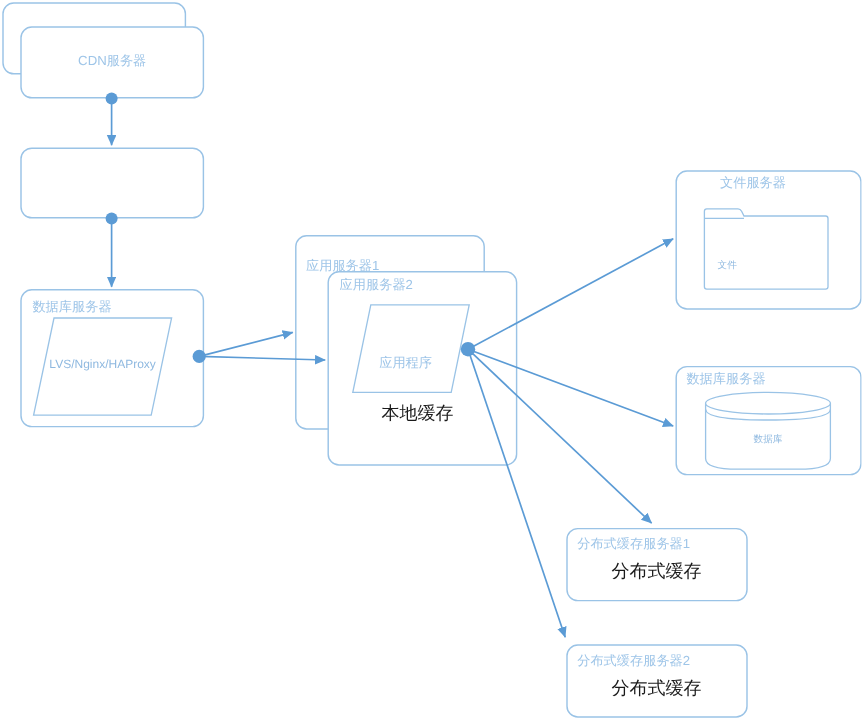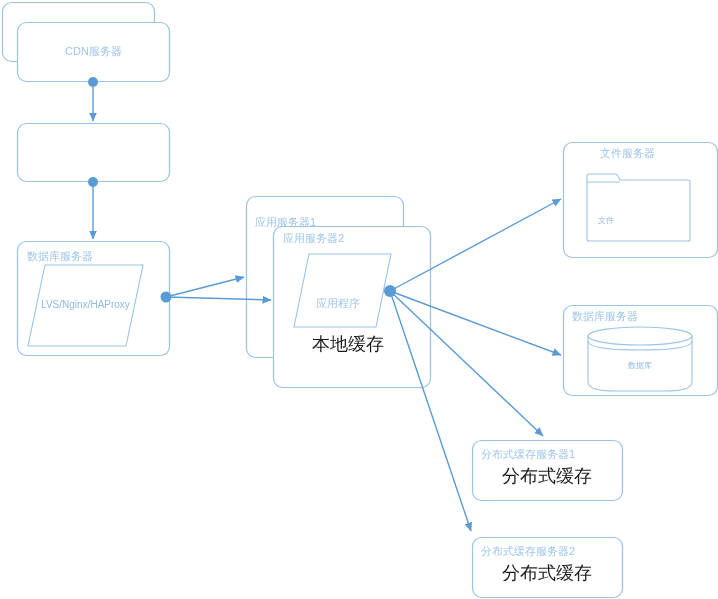--- a/index.html
+++ b/index.html
@@ -1,21 +1,21 @@
 <!DOCTYPE html>
 <html><head>
 <meta charset="utf-8">
 <style>
   html,body{margin:0;padding:0;background:#ffffff;}
   body{width:718px;height:599px;overflow:hidden;
        font-family:"Liberation Sans","DejaVu Sans",sans-serif;}
   #stage{position:relative;width:592px;height:599px;background:#ffffff;text-decoration:underline;}
   #stage svg{position:absolute;left:0;top:0;}
   .lbl{position:absolute;color:#9EC5E8;font-size:11px;line-height:13px;white-space:nowrap;}
-  .lbl-dark{position:absolute;color:#1a1a1a;font-size:18px;line-height:15px;white-space:nowrap;}
+  .lbl-dark{position:absolute;color:#1a1a1a;font-size:15px;line-height:15px;white-space:nowrap;}
   .lbl-sm{position:absolute;color:#8FB9E0;font-size:8px;line-height:10px;white-space:nowrap;}
   .lbl-mid{position:absolute;color:#8FB9E0;font-size:10px;line-height:11px;white-space:nowrap;}
   .ctr{text-align:center;}
 </style>
 </head>
 <body>
 
 <div id="stage">
 
   <svg width="718" height="599">

